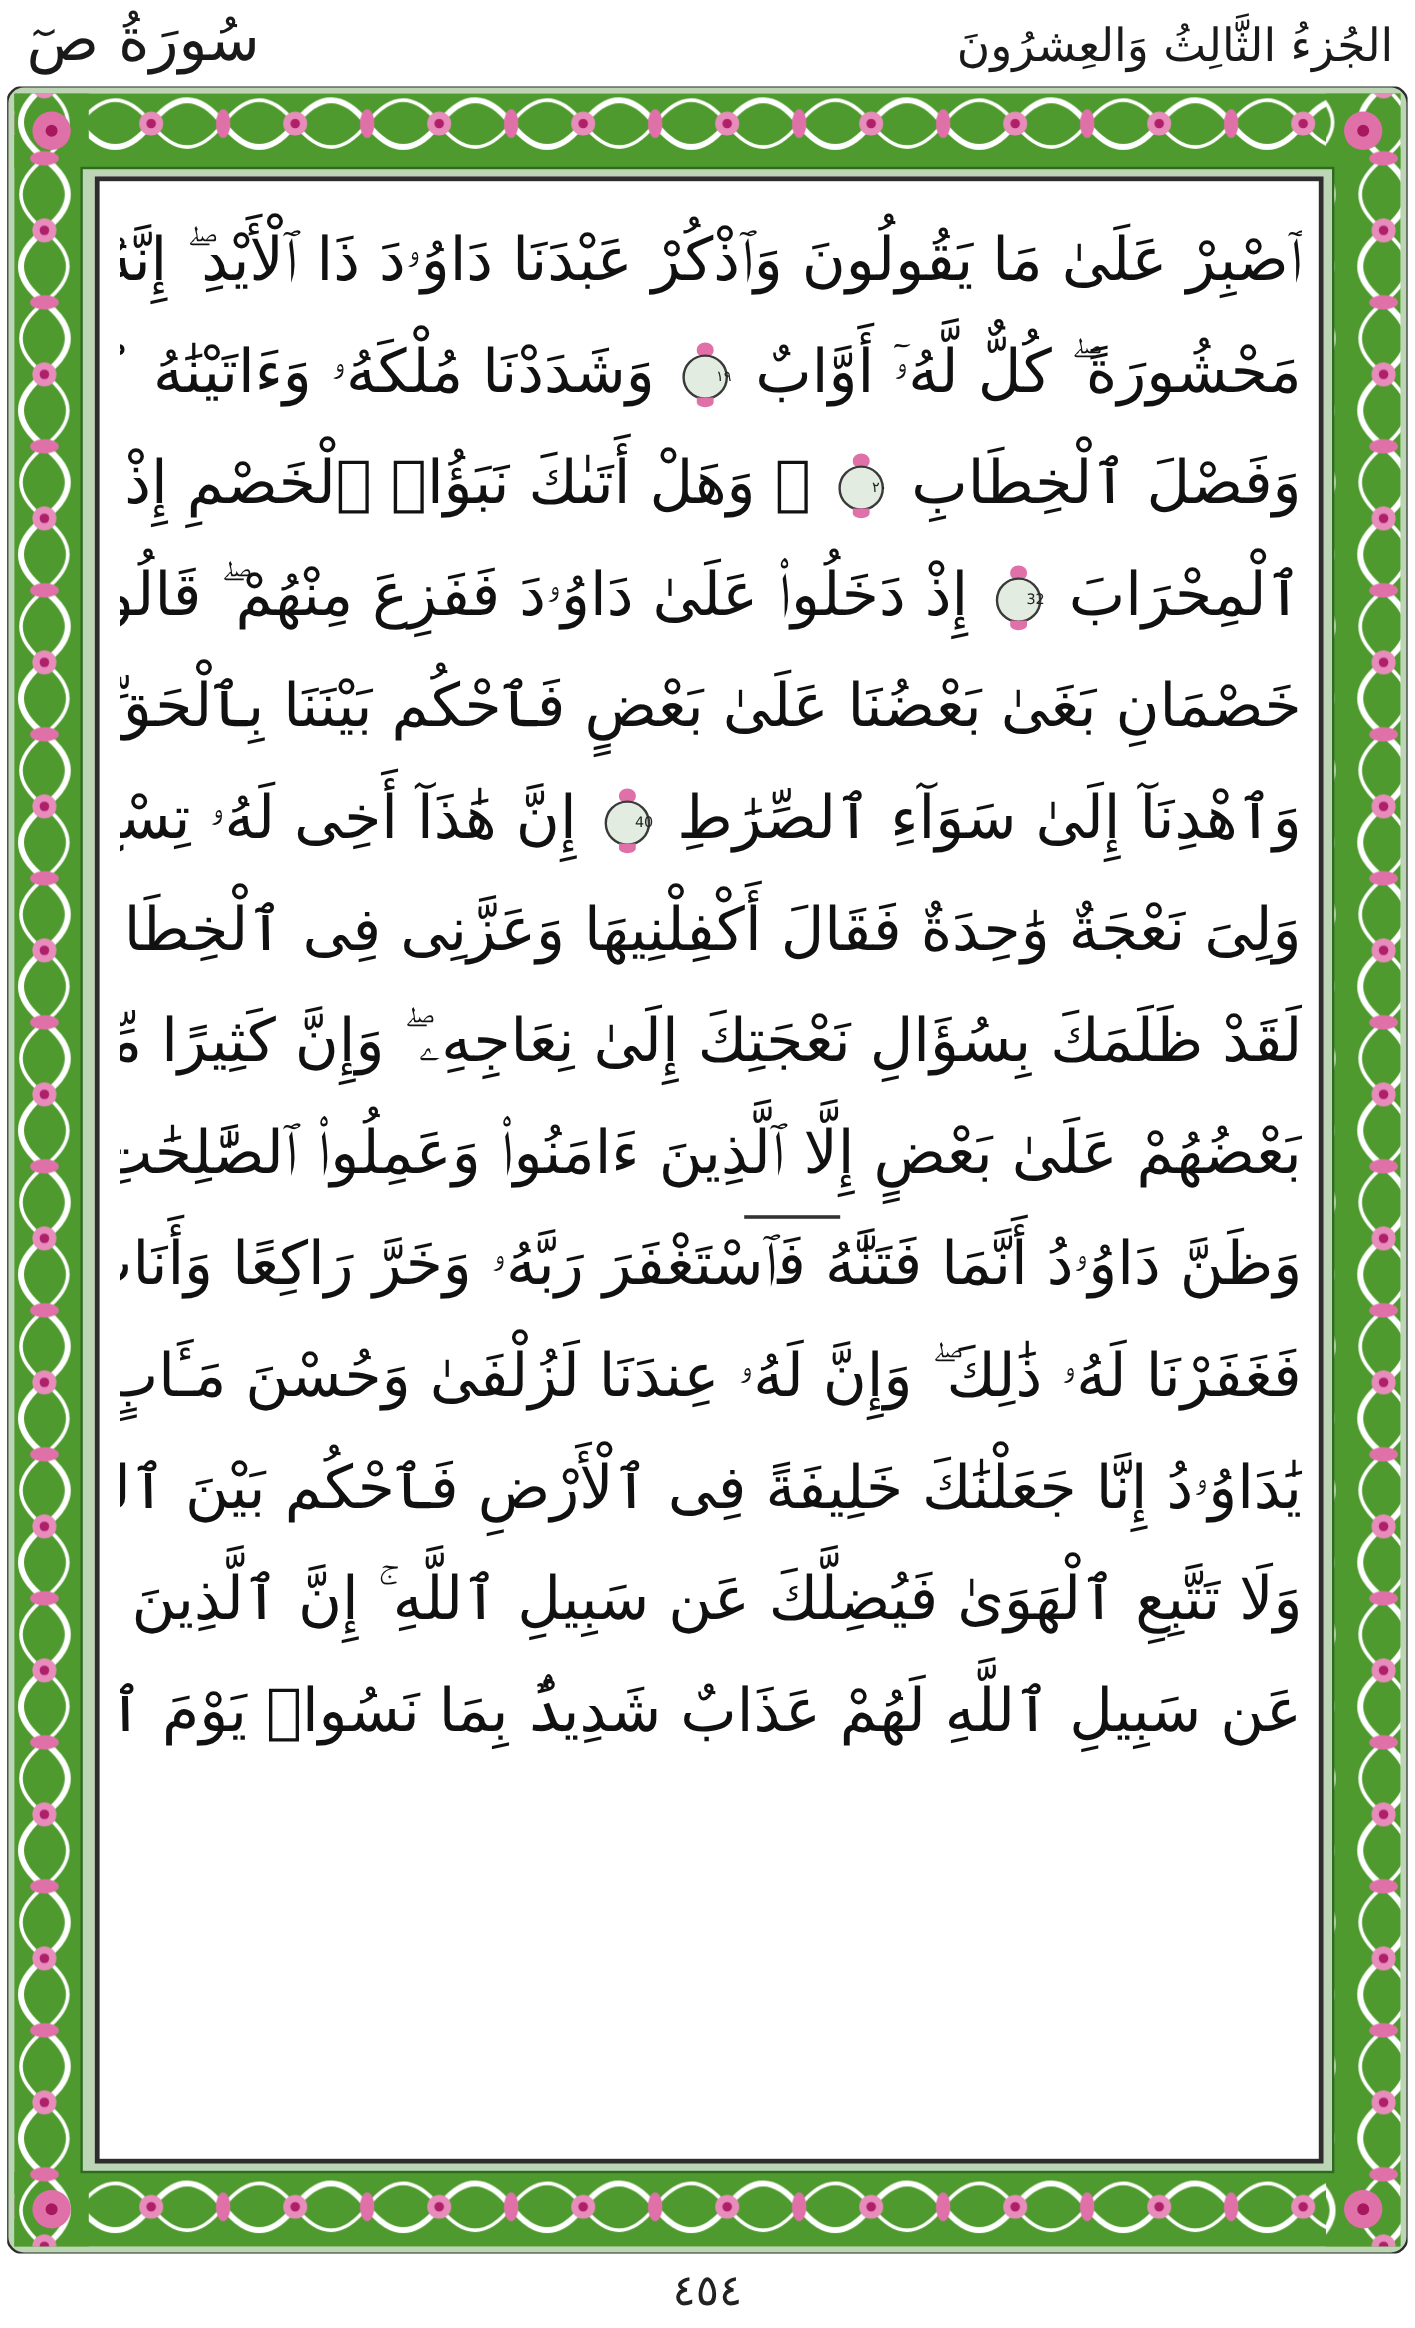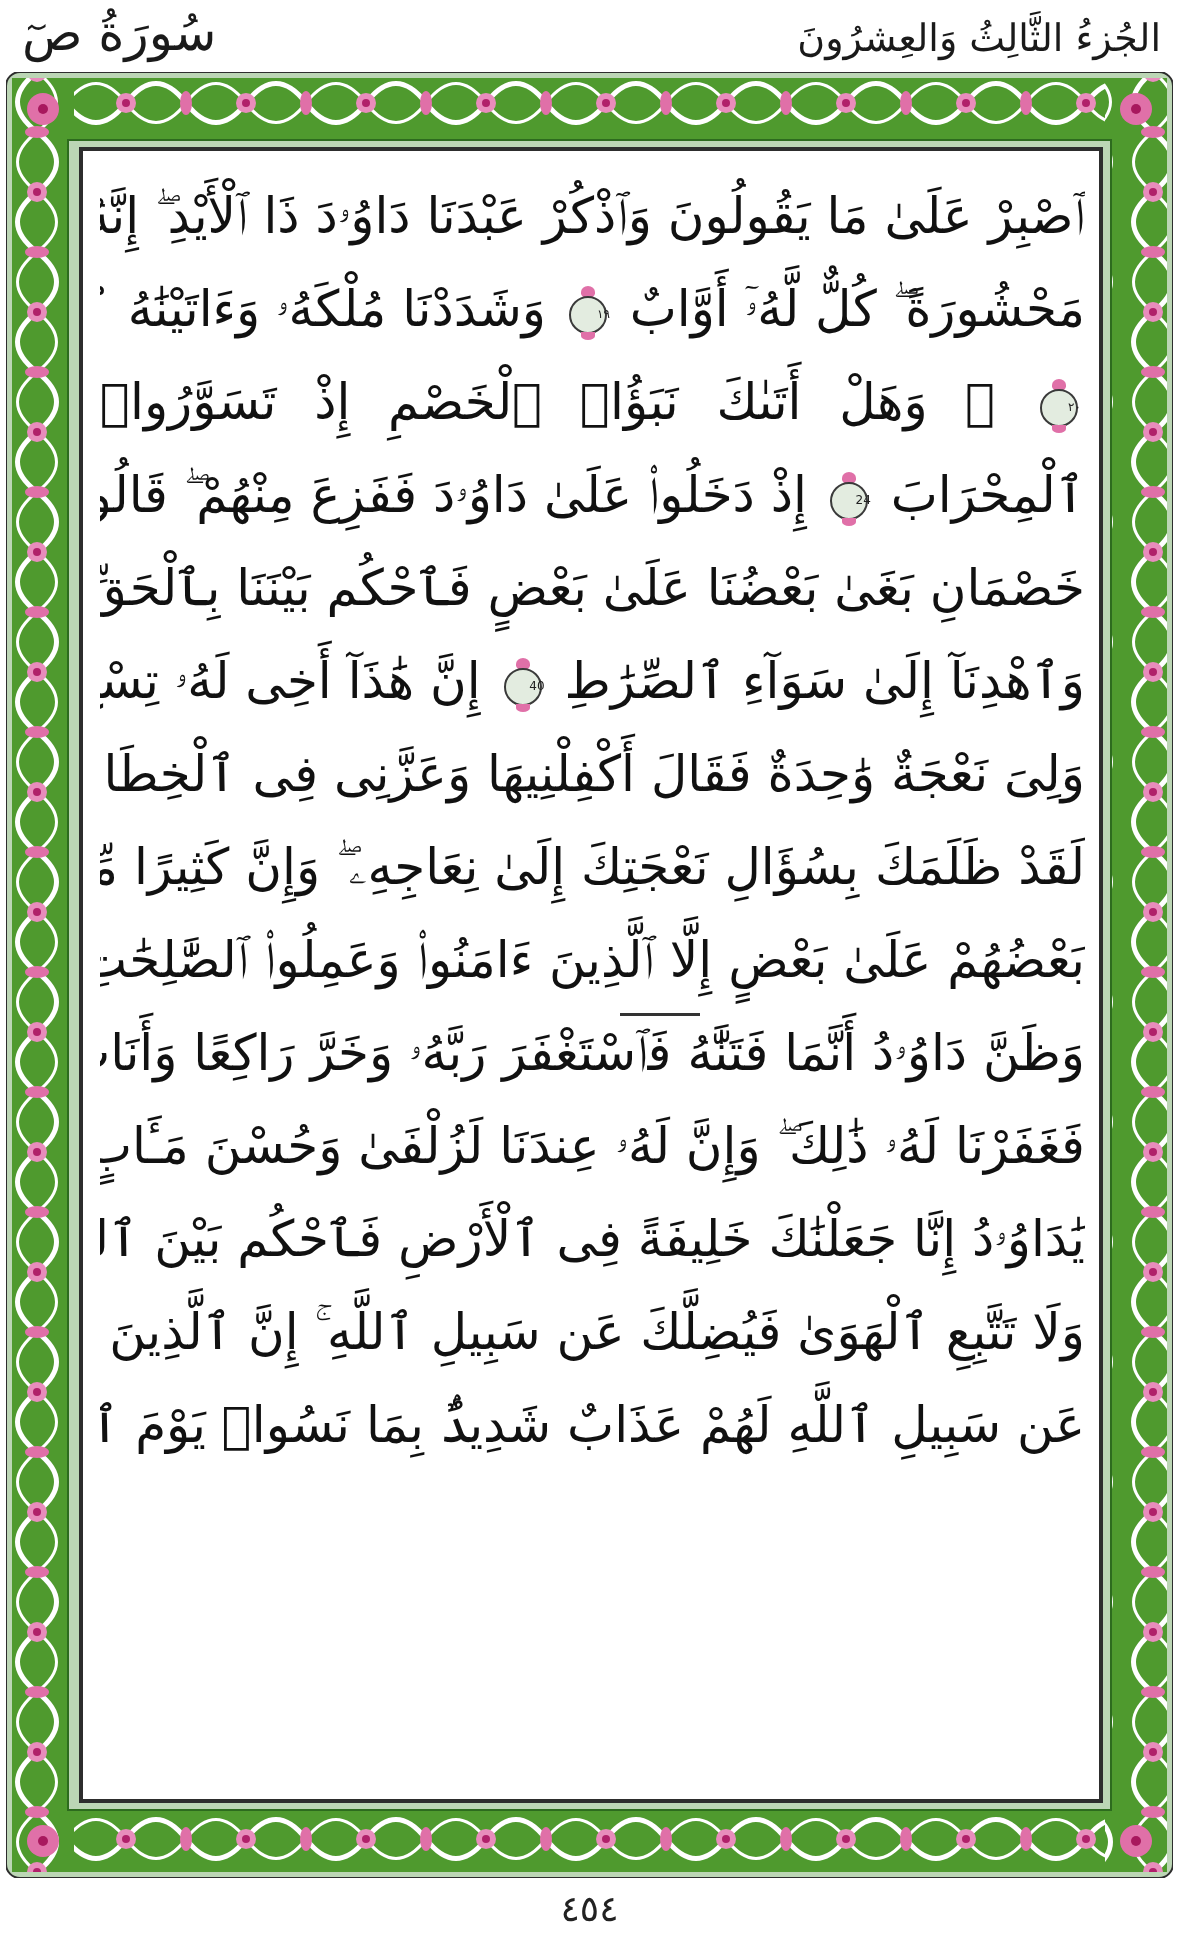--- a/index.html
+++ b/index.html
@@ -86,26 +86,27 @@
     <span>ٱصْبِرْ عَلَىٰ مَا يَقُولُونَ وَٱذْكُرْ عَبْدَنَا دَاوُۥدَ ذَا ٱلْأَيْدِ ۖ إِنَّهُۥٓ أَوَّابٌ</span>
     
     
   </div>
   <div class="line">
     <span>مَحْشُورَةً ۖ كُلٌّ لَّهُۥٓ أَوَّابٌ</span>
     <span class="ayah"><span class="bud"></span><span class="ring"></span><span class="num">١٩</span><span class="bud2"></span></span>
     <span>وَشَدَدْنَا مُلْكَهُۥ وَءَاتَيْنَٰهُ ٱلْحِكْمَةَ</span>
   </div>
   <div class="line">
+    <span>وَفَصْلَ ٱلْخِطَابِ</span>
     <span class="ayah"><span class="bud"></span><span class="ring"></span><span class="num">٢٠</span><span class="bud2"></span></span>
     <span>۞ وَهَلْ أَتَىٰكَ نَبَؤُا۟ ٱلْخَصْمِ إِذْ تَسَوَّرُوا۟</span>
   </div>
   <div class="line">
     <span>ٱلْمِحْرَابَ</span>
-    <span class="ayah"><span class="bud"></span><span class="ring"></span><span class="num">24</span><span class="bud2"></span></span>
+    <span class="ayah"><span class="bud"></span><span class="ring"></span><span class="num">32</span><span class="bud2"></span></span>
     <span>إِذْ دَخَلُوا۟ عَلَىٰ دَاوُۥدَ فَفَزِعَ مِنْهُمْ ۖ قَالُوا۟ لَا تَخَفْ ۖ</span>
   </div>
   <div class="line">
     <span>خَصْمَانِ بَغَىٰ بَعْضُنَا عَلَىٰ بَعْضٍ فَٱحْكُم بَيْنَنَا بِٱلْحَقِّ وَلَا تُشْطِطْ</span>
   </div>
   <div class="line">
     <span>وَٱهْدِنَآ إِلَىٰ سَوَآءِ ٱلصِّرَٰطِ</span>
     <span class="ayah"><span class="bud"></span><span class="ring"></span><span class="num">40</span><span class="bud2"></span></span>
     <span>إِنَّ هَٰذَآ أَخِى لَهُۥ تِسْعٌ وَتِسْعُونَ نَعْجَةً</span>
   </div>

